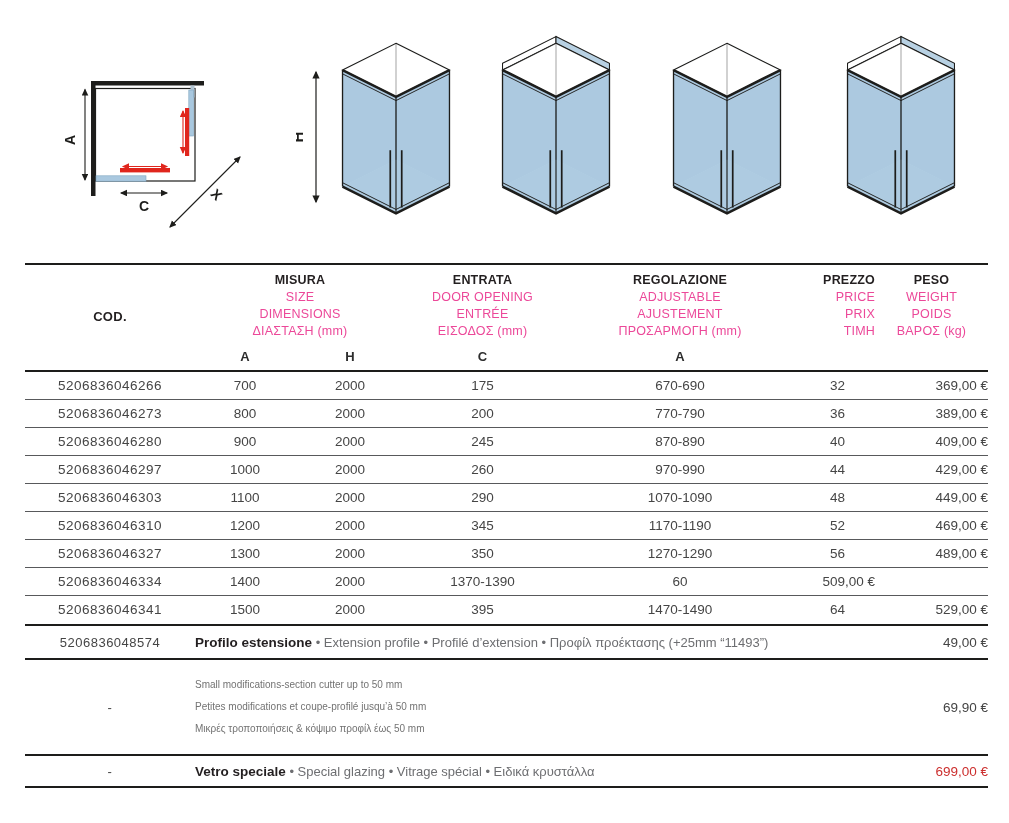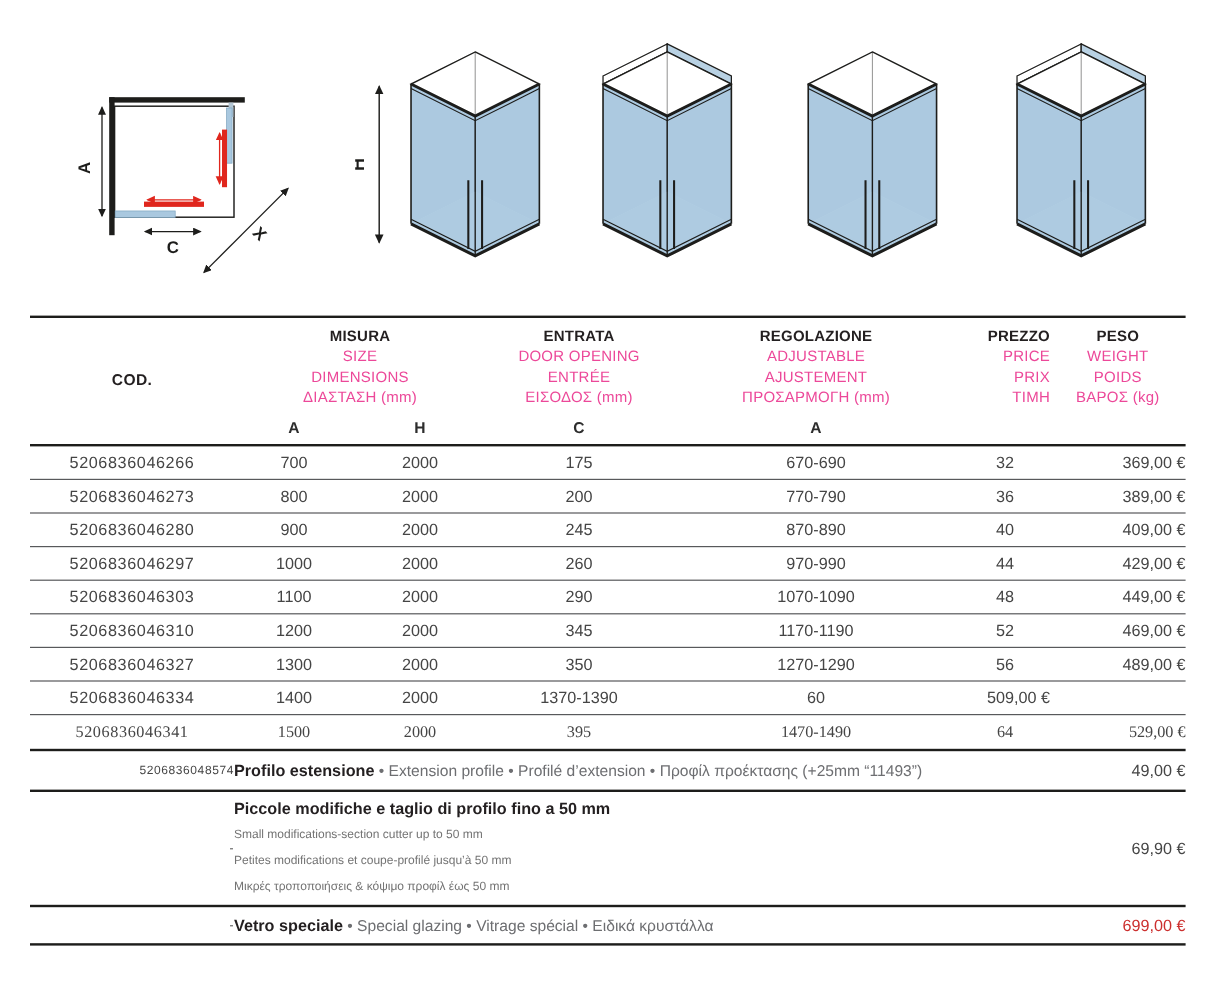--- a/index.html
+++ b/index.html
@@ -22,29 +22,29 @@
   .hgroup { text-align:center; }
   .hgroup.right { text-align:right; }
   .hl { font-size:12.5px; line-height:17px; color:#ec4899; letter-spacing:.2px; }
   .hl.b { color:#231f20; font-weight:bold; }
   .hcod { font-size:13px; font-weight:bold; color:#231f20; text-align:center; padding-top:37px; letter-spacing:.3px; }
   .hsub { display:grid; grid-template-columns:170px 100px 110px 155px 240px 75px 113px; padding:9px 0 6px 0; }
   .hsub .s { text-align:center; font-size:13px; font-weight:600; color:#2d2d2d; }
 
   .trow { display:grid; grid-template-columns:170px 100px 110px 155px 240px 75px 113px;
           height:28px; line-height:27px; border-bottom:1px solid #58595b; }
-  .trow:last-child { border-bottom:none;font-family:Liberation Serif, serif; }
+  .trow:last-child { border-bottom:none; }
   .trow .cell { text-align:center; font-size:13.5px; color:#454545; }
   .trow .cell.c0 { letter-spacing:.5px; }
   .trow .cell.c6 { text-align:right; }
 
   .xrow { display:grid; grid-template-columns:170px 680px 113px; border-top:2px solid #1d1d1b; align-items:center; }
   .xrow.h34 { height:34px; } .xrow.h35 { height:35px; } .xrow.h96 { height:96px; }
   .xrow:last-child { border-bottom:2px solid #1d1d1b; }
-  .xrow .cod { text-align:right; font-size:10px; color:#454545; letter-spacing:.5px; }
+  .xrow .cod { text-align:center; font-size:13px; color:#454545; letter-spacing:.5px; }
   .xrow .desc { font-size:13px; color:#6d6e71; }
   .xrow .desc .b, .mline .b { color:#231f20; font-weight:bold; font-size:13.5px; }
   .xrow .price { text-align:right; font-size:13.5px; color:#454545; }
   .xrow .price.red { color:#cc2f2e; }
   .mline { line-height:22px; font-size:10px; color:#737373; }
 </style>
 </head>
 <body>
 
 <div class="page">
@@ -317,21 +317,20 @@
 
     <div class="xrow h34">
       <div class="cod">5206836048574</div>
       <div class="desc"><span class="b">Profilo estensione</span><span> • Extension profile • Profilé d’extension • Προφίλ προέκτασης (+25mm “11493”)</span></div>
       <div class="price">49,00 €</div>
     </div>
 
     <div class="xrow h96">
       <div class="cod">-</div>
       <div class="desc">
-        <div class="mline b">Piccole modifiche e taglio di profilo fino a 50 mm</div>
         <div class="mline">Small modifications-section cutter up to 50 mm</div>
         <div class="mline">Petites modifications et coupe-profilé jusqu’à 50 mm</div>
         <div class="mline">Μικρές τροποποιήσεις &amp; κόψιμο προφίλ έως 50 mm</div>
       </div>
       <div class="price">69,90 €</div>
     </div>
 
 
     <div class="xrow h34">
       <div class="cod">-</div>

